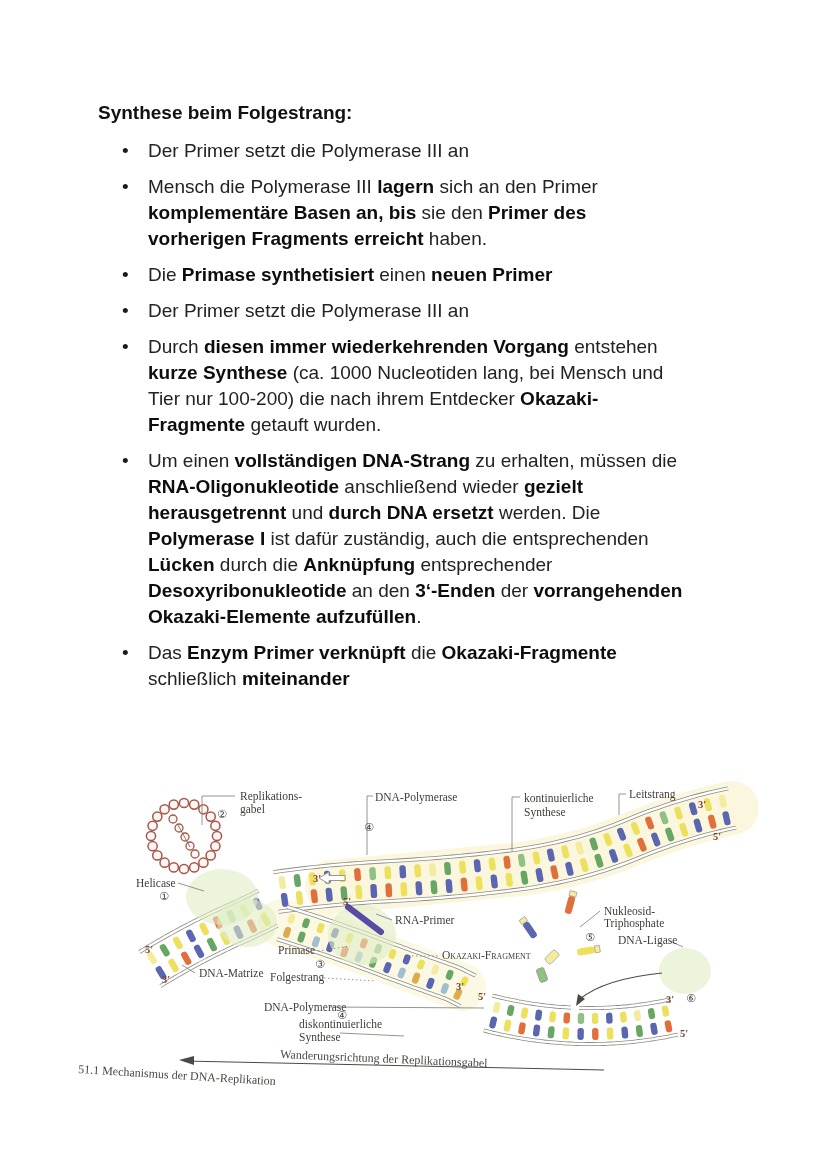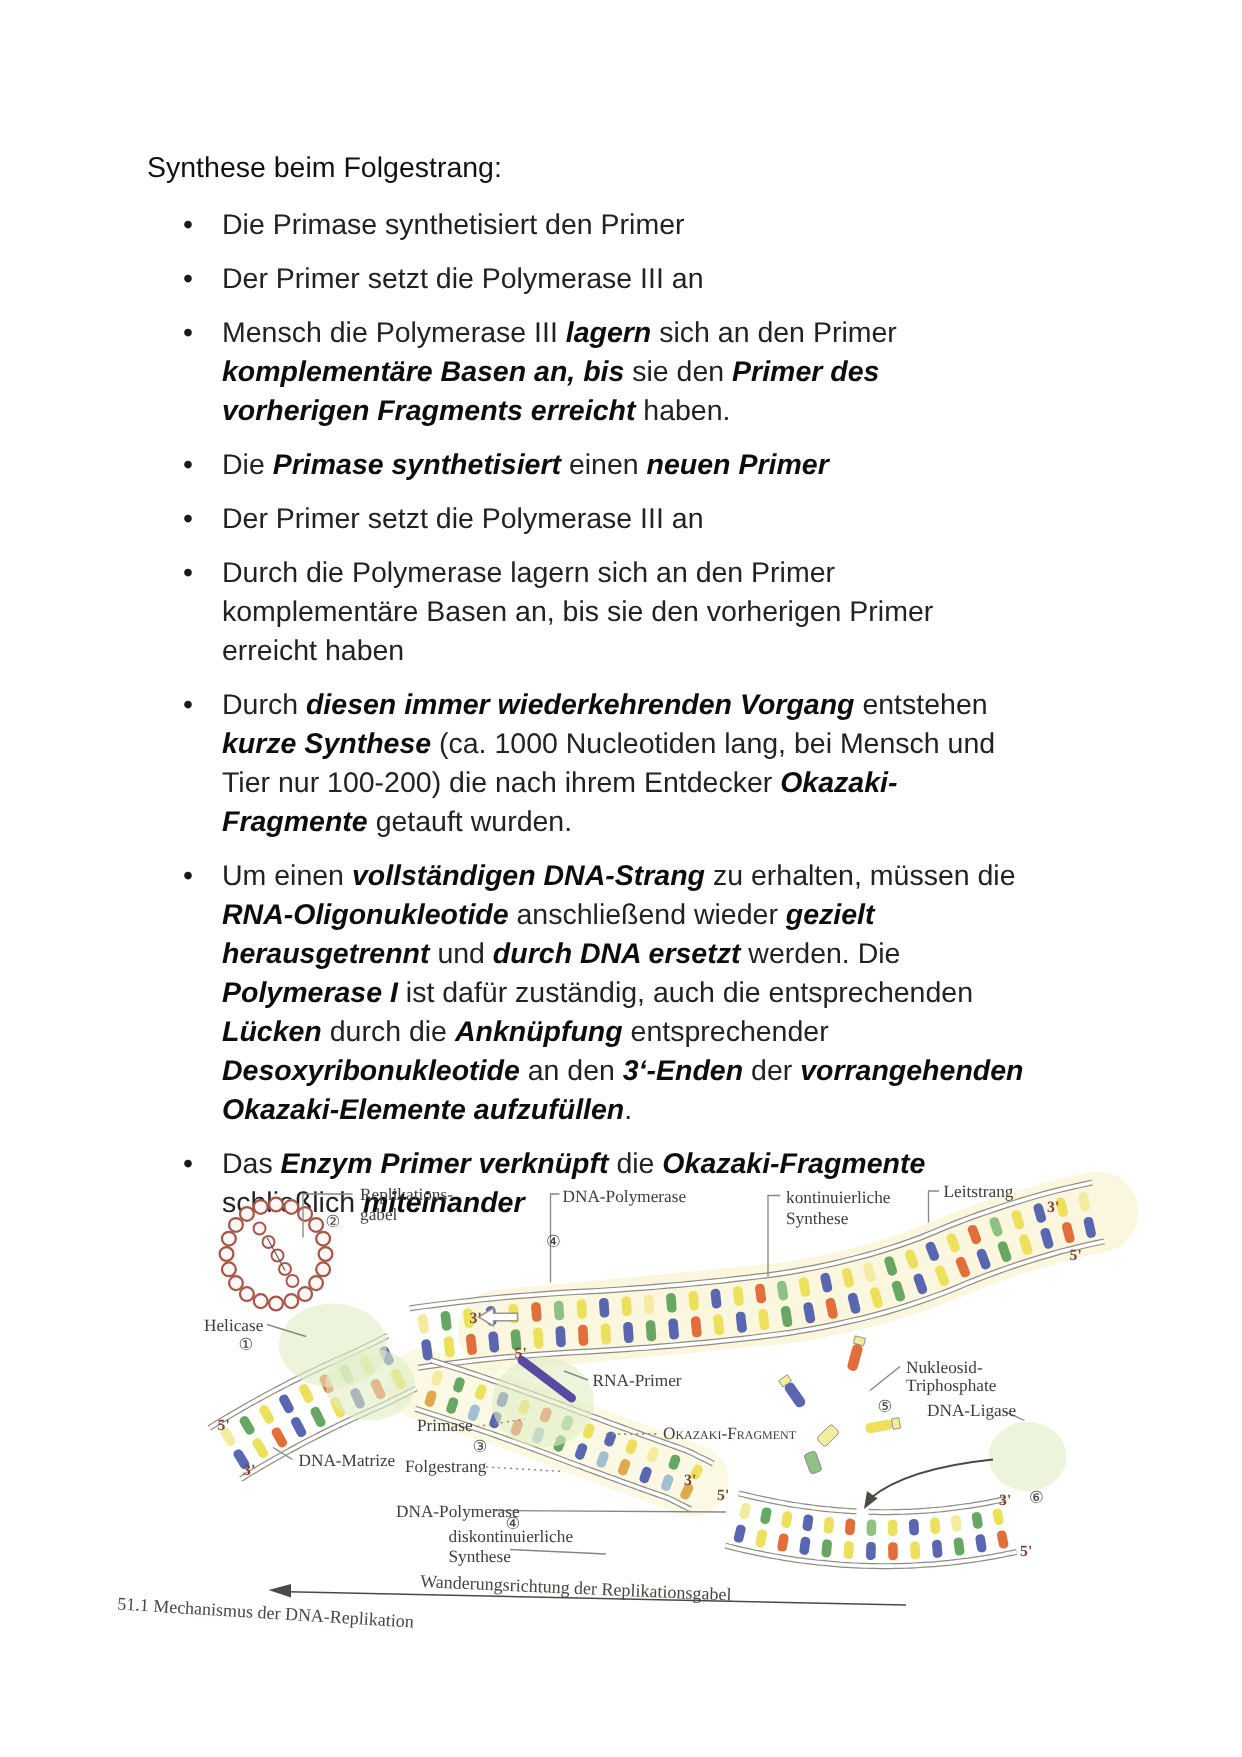--- a/index.html
+++ b/index.html
@@ -1,44 +1,42 @@
 <!DOCTYPE html>
 <html><head>
 <meta charset="utf-8">
 <style>
   html,body{margin:0;padding:0;background:#ffffff;}
   body{width:828px;height:1171px;position:relative;overflow:hidden;
        font-family:"Liberation Sans",sans-serif;color:#1f1f1f;}
   .content{position:absolute;left:98px;top:100px;width:590px;}
-  h1{font-size:19px;line-height:26px;margin:0 0 12px 0;font-weight:normal;color:#111;}
+  h1{font-size:19px;line-height:26px;margin:0 0 12px 0;font-weight:bold;color:#111;}
   ul{list-style:none;margin:0;padding:0;}
   li{position:relative;font-size:19px;line-height:26px;margin:0 0 10px 0;
      padding-left:50px;color:#222;}
   li::before{content:"\2022";position:absolute;left:24px;top:0;font-size:19px;color:#1a1a1a;}
-  .b{font-weight:bold;color:#0d0d0d;font-style:italic;}
+  .b{font-weight:bold;color:#0d0d0d;}
   .figure{position:absolute;left:0;top:775px;width:828px;height:340px;padding-left:32px;}
   svg text{font-family:"Liberation Serif",serif;}
   .lbl{font-size:11.5px;fill:#403d38;}
   .sc{font-variant:small-caps;}
   .num{font-family:"DejaVu Sans",sans-serif;font-size:11px;fill:#44413c;}
   .prime{font-size:10.5px;fill:#7a4336;font-weight:bold;}
   .cap{font-size:12px;fill:#4a463f;}
 </style>
 </head>
 <body>
 
 <div class="content">
   <h1>Synthese beim Folgestrang:</h1>
   <ul>
-      <li><span>Die Primase synthetisiert den Primer</span></li>
       <li><span>Der Primer setzt die Polymerase III an</span></li>
       <li><span>Mensch die Polymerase III </span><span class="b">lagern</span><span> sich an den Primer </span><span class="b">komplementäre Basen an, bis</span><span> sie den </span><span class="b">Primer des vorherigen Fragments erreicht</span><span> haben.</span></li>
       <li><span>Die </span><span class="b">Primase synthetisiert</span><span> einen </span><span class="b">neuen Primer</span></li>
       <li><span>Der Primer setzt die Polymerase III an</span></li>
-      <li><span>Durch die Polymerase lagern sich an den Primer komplementäre Basen an, bis sie den vorherigen Primer erreicht haben</span></li>
       <li><span>Durch </span><span class="b">diesen immer wiederkehrenden Vorgang</span><span> entstehen </span><span class="b">kurze Synthese</span><span> (ca. 1000 Nucleotiden lang, bei Mensch und Tier nur 100-200) die nach ihrem Entdecker </span><span class="b">Okazaki-Fragmente</span><span> getauft wurden.</span></li>
       <li><span>Um einen </span><span class="b">vollständigen DNA-Strang</span><span> zu erhalten, müssen die </span><span class="b">RNA-Oligonukleotide</span><span> anschließend wieder </span><span class="b">gezielt herausgetrennt</span><span> und </span><span class="b">durch DNA ersetzt</span><span> werden. Die </span><span class="b">Polymerase I</span><span> ist dafür zuständig, auch die entsprechenden </span><span class="b">Lücken</span><span> durch die </span><span class="b">Anknüpfung</span><span> entsprechender </span><span class="b">Desoxyribonukleotide</span><span> an den </span><span class="b">3‘-Enden</span><span> der </span><span class="b">vorrangehenden Okazaki-Elemente aufzufüllen</span><span>.</span></li>
       <li><span>Das </span><span class="b">Enzym Primer verknüpft</span><span> die </span><span class="b">Okazaki-Fragmente</span><span> schließlich </span><span class="b">miteinander</span></li>
     </ul>
 </div>
 
 <div class="figure">
   <svg id="fig" width="828" height="340" viewBox="0 0 828 340">
       <path d="M300,112 Q430,100 490,94 Q555,84 605,62 Q655,42 700,33" fill="none" stroke="#f7f1c4" stroke-width="54" opacity="0.55" stroke-linecap="round"></path>
       <path d="M250,148 Q295,162 335,177 Q380,194 430,212" fill="none" stroke="#f7f1c4" stroke-width="48" opacity="0.45" stroke-linecap="round"></path>

